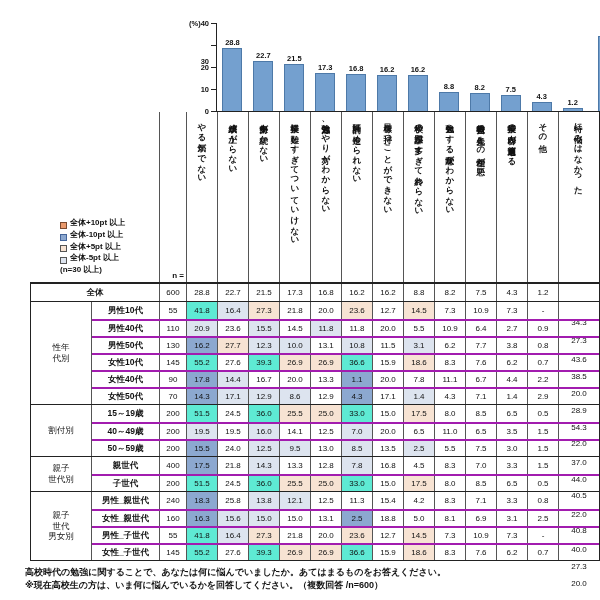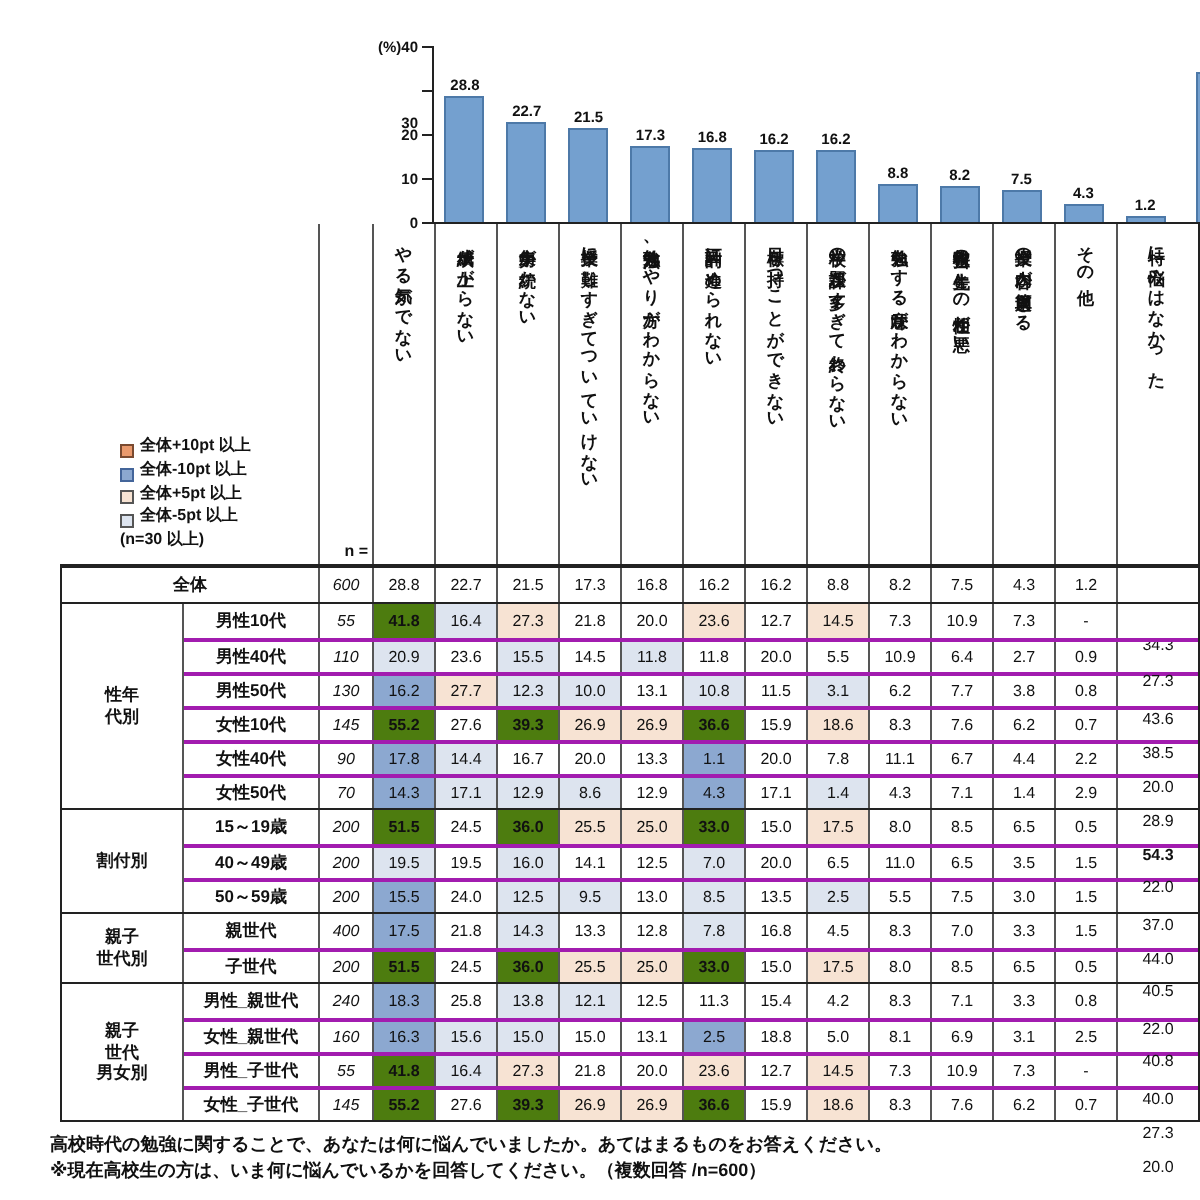--- a/index.html
+++ b/index.html
@@ -33,31 +33,31 @@
   .n-eq { position:absolute; right:2px; bottom:2px; font-size:8px; font-weight:bold; }
   .hdr-col { width:31px; border-left:1px solid #555; display:flex; justify-content:center; padding-top:5px; }
   .hdr-col.last { width:40px; }
   .vtext { writing-mode:vertical-rl; text-orientation:upright; font-size:8.5px; font-weight:bold;
            line-height:1; letter-spacing:0.5px; }
 
   .tbody { border-left:1.5px solid #222; border-bottom:1.5px solid #222; border-top:2px solid #222; }
   .group { display:flex; }
   .group + .group { border-top:1.5px solid #222; }
   .group-label { width:61px; border-right:1px solid #555; display:flex; align-items:center; justify-content:center;
-                 font-size:8.5px; font-weight:bold; white-space:pre-line; text-align:center; line-height:1.25; }
+                 font-size:8.5px; font-weight:normal; white-space:pre-line; text-align:center; line-height:1.25; }
   .group-rows { flex:1; }
   .row { display:flex; height:17px; }
   .row + .row { border-top:2px solid #a21caf; }
   .row-label { width:68px; border-right:1px solid #555; display:flex; align-items:center; justify-content:center;
                font-size:8.5px; font-weight:bold; white-space:nowrap; }
   .row-label.wide { width:129px; }
-  .cell-n { width:27px; border-right:1px solid #555; display:flex; align-items:center; justify-content:center; font-size:8px;font-style:italic; }
+  .cell-n { width:27px; border-right:1px solid #555; display:flex; align-items:center; justify-content:center; font-size:8px; }
   .cell { width:31px; border-right:1px solid #555; display:flex; align-items:center; justify-content:center; font-size:8px; }
   .cell.last { width:40px; border-right:none;margin-top:38px; }
-  .c-o  { background:#4d7c0f;font-weight:bold; }
+  .c-o  { background:#5eead4; }
   .c-lo { background:#F7E3D3; }
   .c-b  { background:#8CA8D0; }
   .c-lb { background:#DDE4EF; }
 
   .footer { margin:5px 0 0 -5px; font-size:9px; font-weight:bold; line-height:1.45; }
 </style>
 </head>
 <body>
 
 <div class="page">

